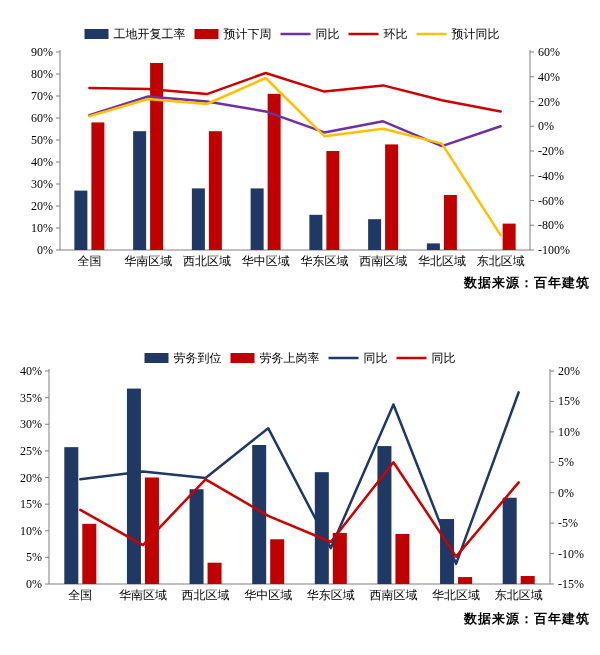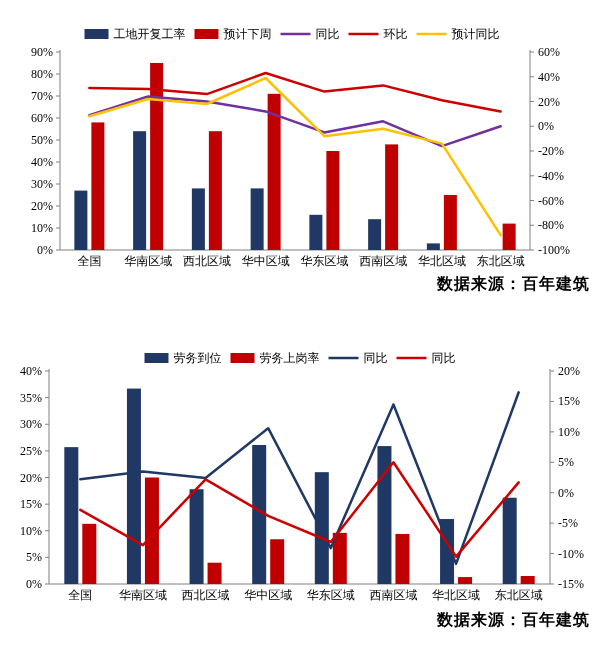--- a/index.html
+++ b/index.html
@@ -11,21 +11,21 @@
     overflow: hidden;
   }
   .page { width: 600px; height: 655px; background: #fff; position: relative; }
   figure { position: relative; width: 600px; }
   figure.top-fig { height: 310px; }
   figure.bottom-fig { height: 345px; }
   svg { display: block; }
   .source-note {
     position: absolute;
     right: 10px;
-    font-size: 16px;
+    font-size: 13px;
     font-weight: 600;
     letter-spacing: 1px;
     color: #000;
     font-family: "Liberation Serif", "DejaVu Serif", serif;
   }
   .top-fig .source-note { top: 274px; }
   .bottom-fig .source-note { top: 300px; }
 </style>
 </head>
 <body>

